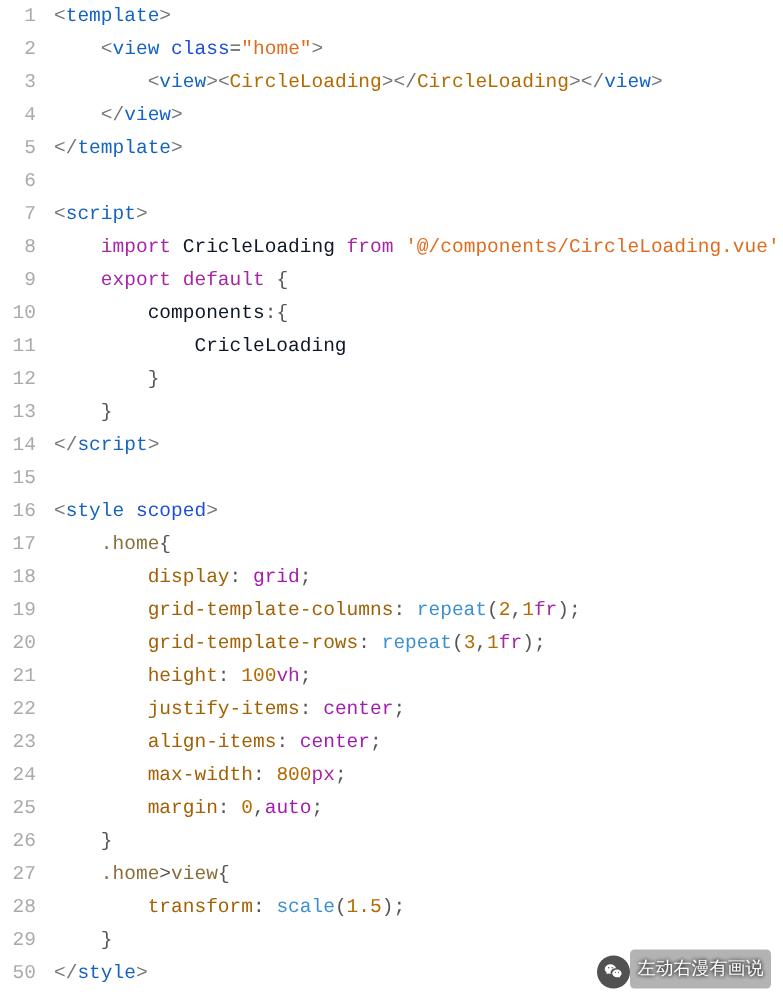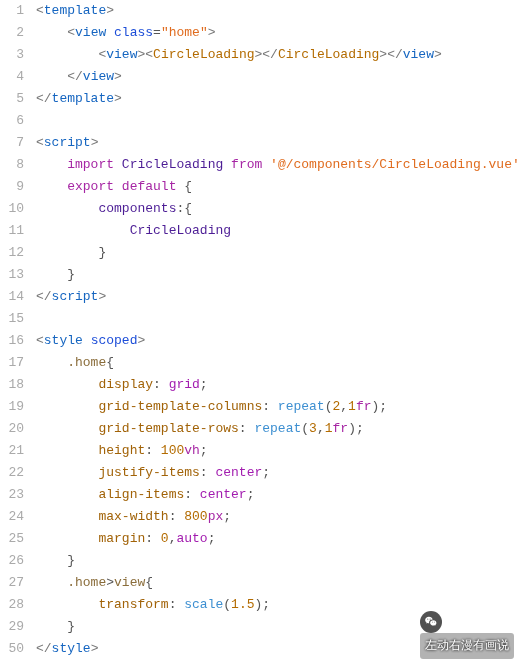--- a/index.html
+++ b/index.html
@@ -33,40 +33,39 @@
     flex: 1;
     white-space: pre;
     padding-left: 4px;
   }
   .code .line { height: 22px; }
   .tag-angle { color: #777; }
   .tag-name { color: #1565c0; }
   .attr-name { color: #1d4ed8; }
   .attr-val { color: #e06c1f; }
   .keyword { color: #a626a4; }
-  .ident { color: #4c1d95; }
+  .ident { color: #0f172a; }
   .string { color: #e06c1f; }
   .css-sel { color: #8a6d3b; }
   .css-prop { color: #a16207; }
   .css-val { color: #a21caf; }
   .css-num { color: #b36b00; }
   .css-unit { color: #a626a4; }
   .css-func { color: #3d8fd1; margin-top: 12px; }
   .punct { color: #555; }
   .brace { color: #555; }
   .component { color: #b36b00; }
   .watermark {
     position: absolute;
     right: 8px;
     bottom: 10px;
     display: flex;
-    align-items: flex-start;
+    align-items: flex-end;
     gap: 0;
     opacity: 0.85;
-    flex-direction: column;
   }
   .wm-icon {
     width: 22px; height: 22px; border-radius: 50%;
     background: #333;
     display: flex; align-items: center; justify-content: center;
   }
   .wm-icon svg { width: 14px; height: 14px; fill: #fff; }
   .wm-text {
     color: #fff;
     font-size: 12px;

